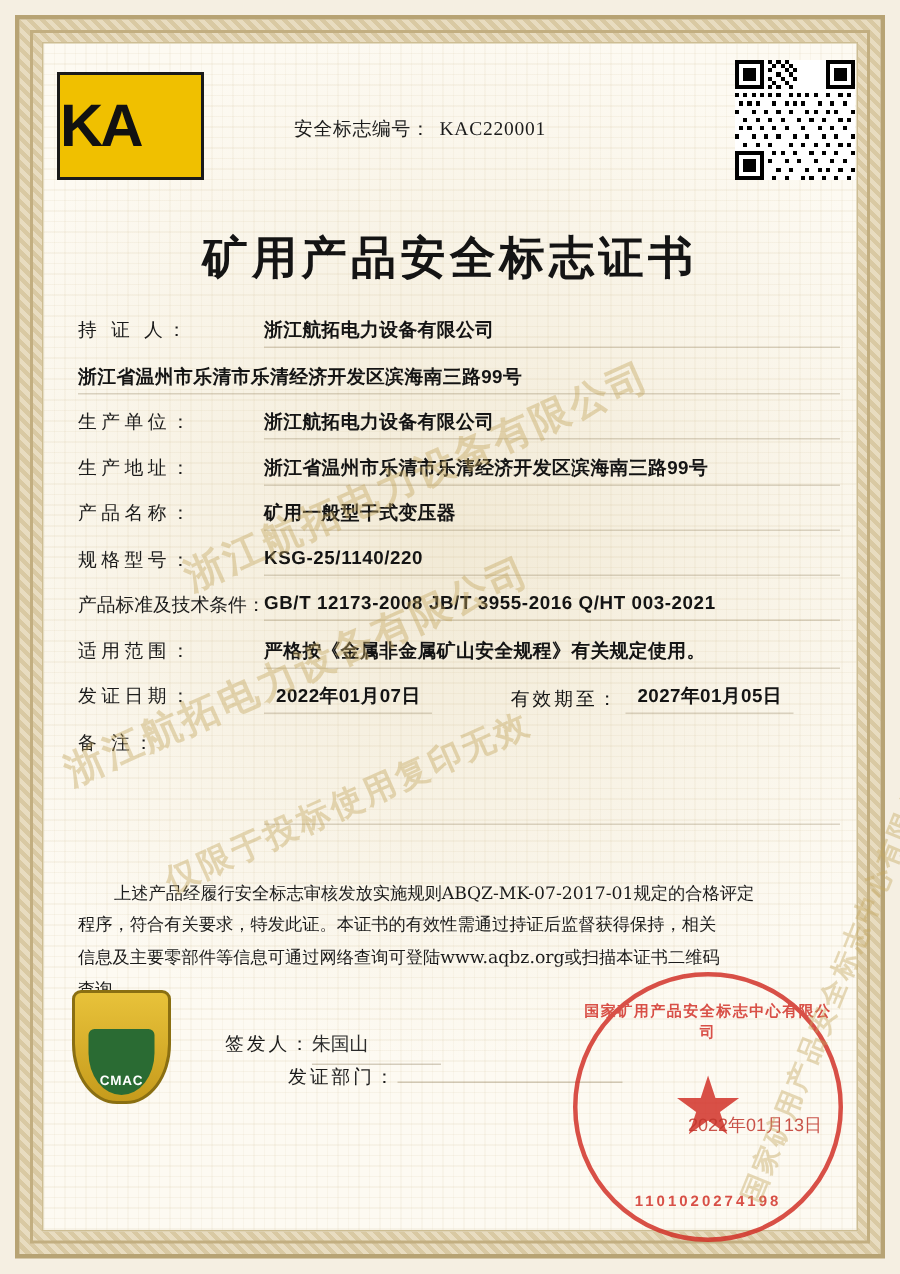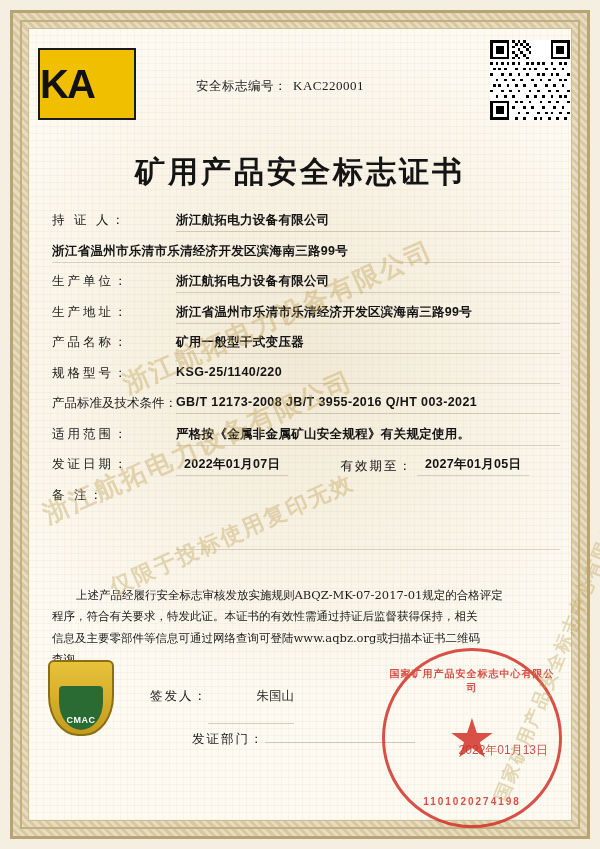--- a/index.html
+++ b/index.html
@@ -214,24 +214,24 @@
     font-size: 12.5px;
     color: #1b1b1b;
     flex-direction: column;
   }
   .sign-block { display: flex; align-items: baseline; }
   .sign-block .k { letter-spacing: 2px; }
   .sign-block .v {
     display: inline-block;
     min-width: 86px;
     border-bottom: 1px solid rgba(120,100,60,0.3);
-    text-align: right;
+    text-align: left;
     font-family: Liberation Serif, serif;
     color: #2b2b2b;
-    padding-bottom: 18px;
+    padding-bottom: 4px;
   }
   .sign-block.issuer { margin-left: 42px; }
   .sign-block.issuer .v { min-width: 150px; }
 
   
   .stamp {
     position: absolute;
     right: 38px; top: 648px;
     width: 174px; height: 174px;
     border-radius: 50%;

